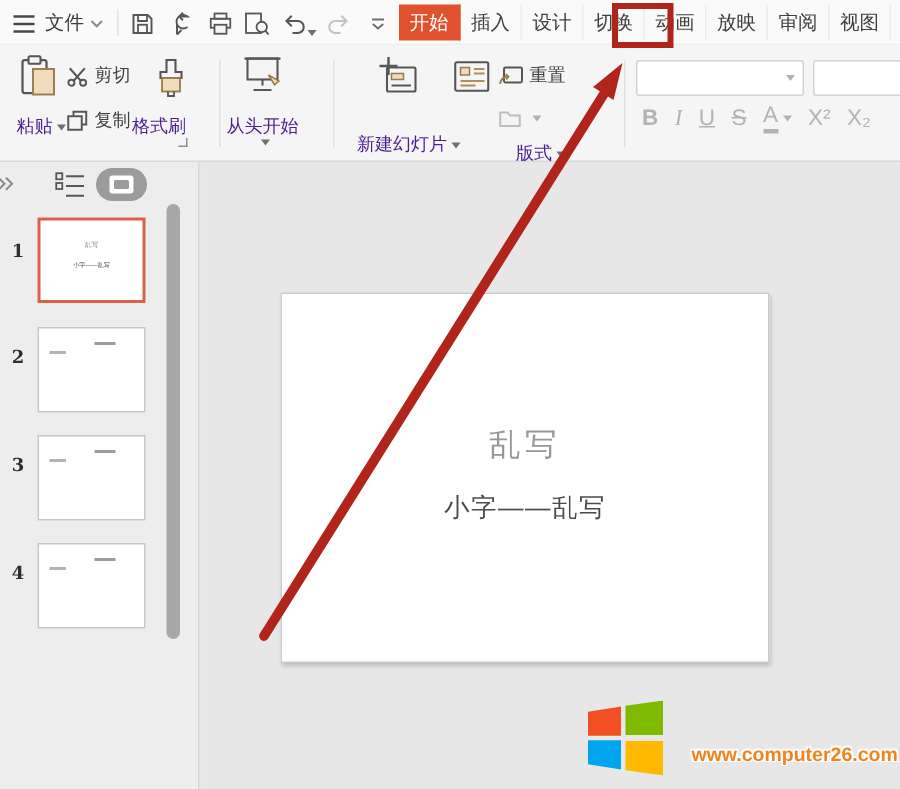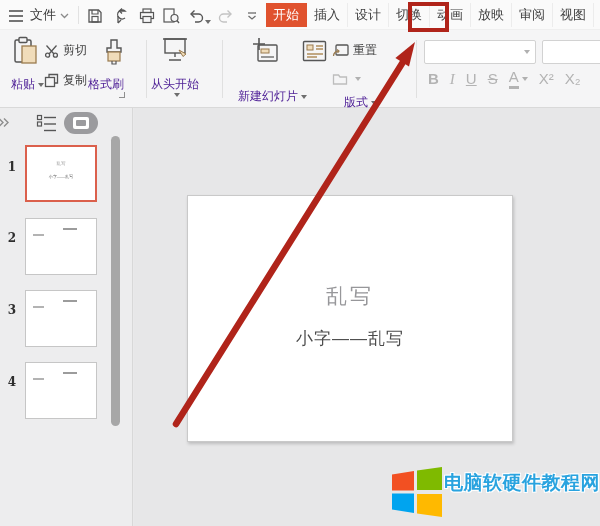--- a/index.html
+++ b/index.html
@@ -321,21 +321,21 @@
     </div>
 
     <div style="position:absolute;left:258px;top:359px;">
       <svg width="50" height="50" viewBox="0 0 100 100">
         <polygon points="0,15 44,8 44,47 0,47" fill="#f25022"></polygon>
         <polygon points="50,7 100,0 100,46 50,46" fill="#7fba00"></polygon>
         <polygon points="0,53 44,53 44,92 0,85" fill="#00a4ef"></polygon>
         <polygon points="50,54 100,54 100,100 50,93" fill="#ffb900"></polygon>
       </svg>
     </div>
-    <div class="site-name">电脑软硬件教程网</div>
+    <div class="site-url">www.computer26.com</div>
   </div>
 
   <svg class="overlay" width="600" height="526" viewBox="0 0 600 526">
     <rect x="410" y="4" width="37" height="26" fill="none" stroke-width="4" stroke="#b0241a"></rect>
     <line x1="176" y1="424" x2="403" y2="62" stroke-width="6.5" stroke-linecap="round" stroke="#b0241a"></line>
     <polygon points="415,42 409,66.6 395.4,58" fill="#b0241a"></polygon>
   </svg>
 
 </div>
 

